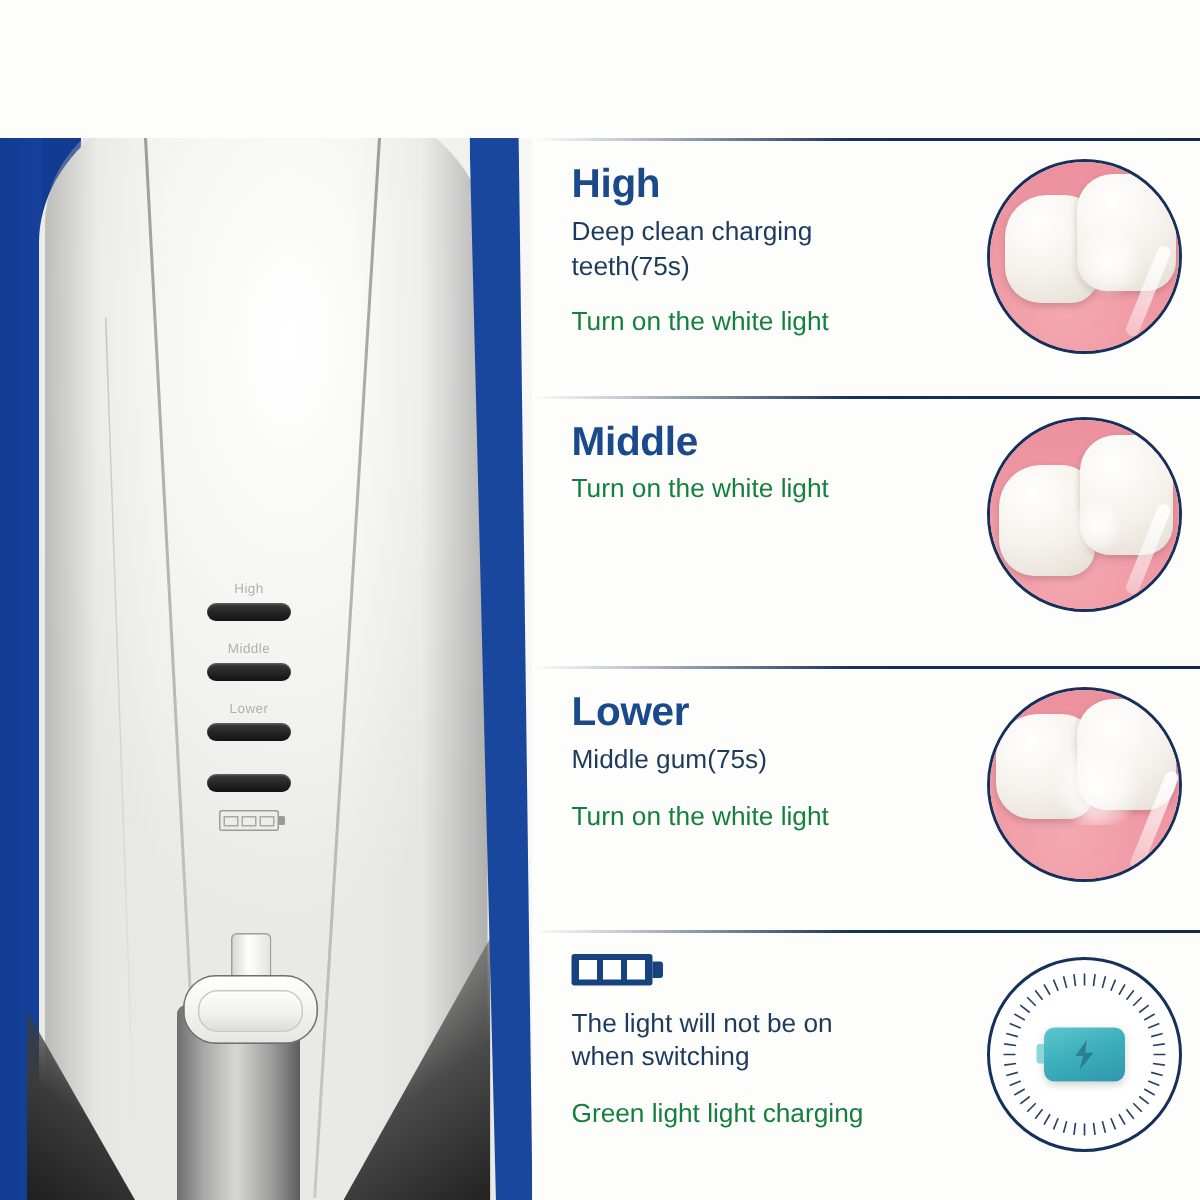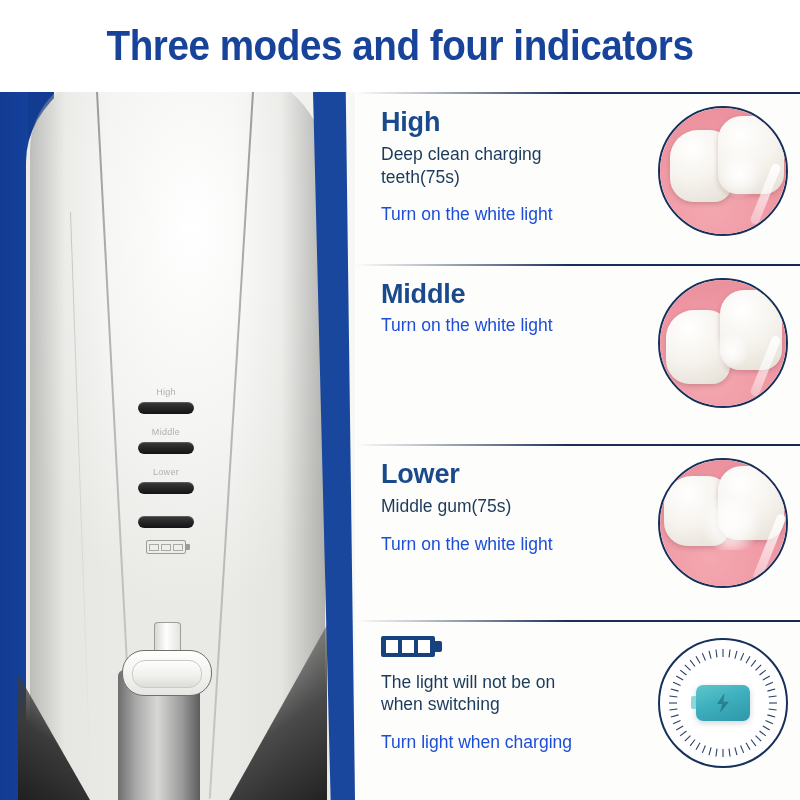--- a/index.html
+++ b/index.html
@@ -291,21 +291,21 @@
   }
   .sec-desc {
     font-size: 17.5px;
     color: #1C3A5B;
     line-height: 1.28;
     margin-bottom: 16px;
     max-width: 215px;
   }
   .sec-note {
     font-size: 17.5px;
-    color: #1d4ed8;
+    color: #15803d;
     line-height: 1.25;
   }
   .sec-note-2 { margin-top: 16px; }
 
   
   .batt-heading {
     width: 54px; height: 21px;
     background: #16427F;
     border-radius: 2px;
     position: relative;
@@ -408,23 +408,20 @@
     width: 20px; height: 20px;
     background: rgba(30,90,110,.55);
     clip-path: polygon(58% 0%, 20% 55%, 46% 55%, 34% 100%, 80% 44%, 52% 44%);
   }
 </style>
 </head>
 <body>
 
 <div id="page">
 
-  <div class="title-bar">
-    <div class="title-text">Three modes and four indicators</div>
-  </div>
 
   <div class="product-panel">
     <div class="blue-left"></div>
     <div class="blue-left-2"></div>
 
     <div class="body-white"></div>
     <div class="body-shade-left"></div>
     <div class="body-shade-right"></div>
     <div class="body-contour contour-c"></div>
     <div class="body-contour contour-a"></div>
@@ -518,21 +515,21 @@
 
     <div class="section sec-4">
       <div class="divider"></div>
       <div class="sec-text">
         <div class="batt-heading">
           <span class="batt-heading-cell"></span>
           <span class="batt-heading-cell"></span>
           <span class="batt-heading-cell"></span>
         </div>
         <div class="sec-desc">The light will not be on when switching</div>
-        <div class="sec-note">Turn light when charging</div>
+        <div class="sec-note">Green light light charging</div>
       </div>
       <div class="bubble-charge">
         <svg class="tick-ring" viewBox="0 0 112 112">
           <g stroke="#2b3f66" stroke-width="1.1">
             <line x1="56" y1="2" x2="56" y2="10"></line>
             <line x1="56" y1="2" x2="56" y2="10" transform="rotate(7.5 56 56)"></line>
             <line x1="56" y1="2" x2="56" y2="10" transform="rotate(15 56 56)"></line>
             <line x1="56" y1="2" x2="56" y2="10" transform="rotate(22.5 56 56)"></line>
             <line x1="56" y1="2" x2="56" y2="10" transform="rotate(30 56 56)"></line>
             <line x1="56" y1="2" x2="56" y2="10" transform="rotate(37.5 56 56)"></line>

